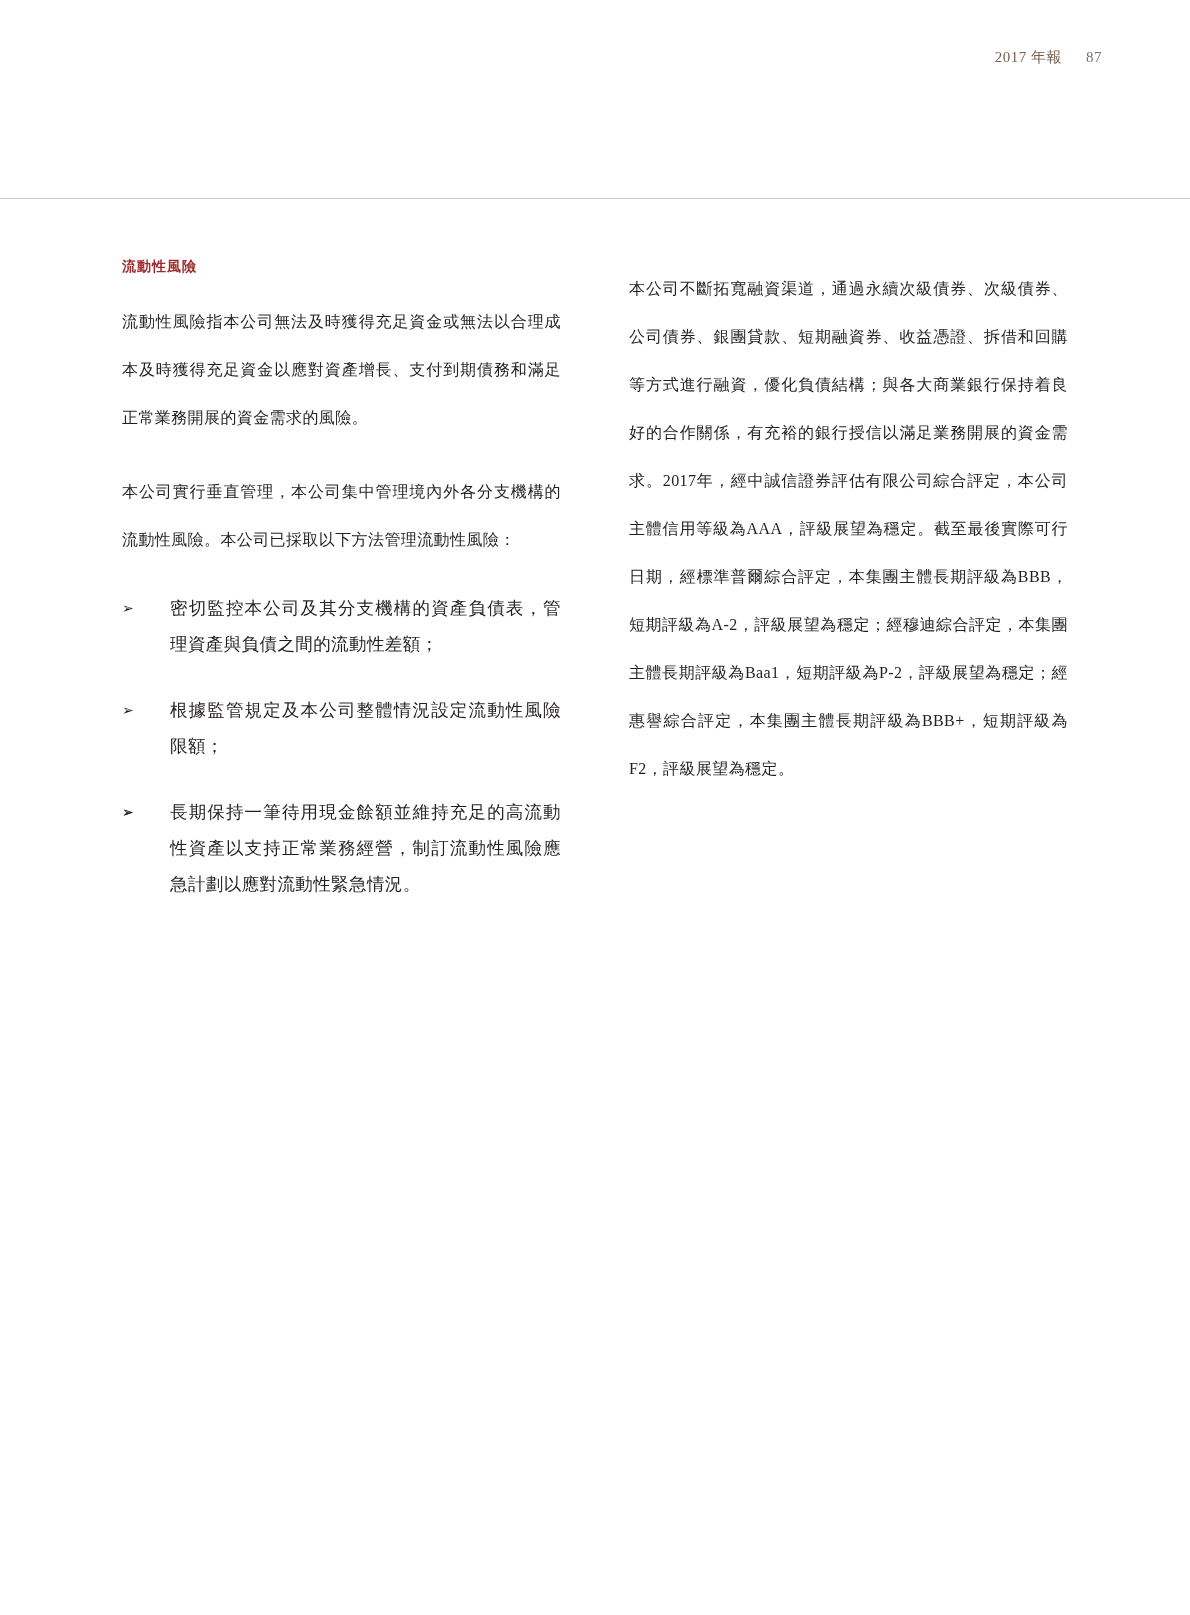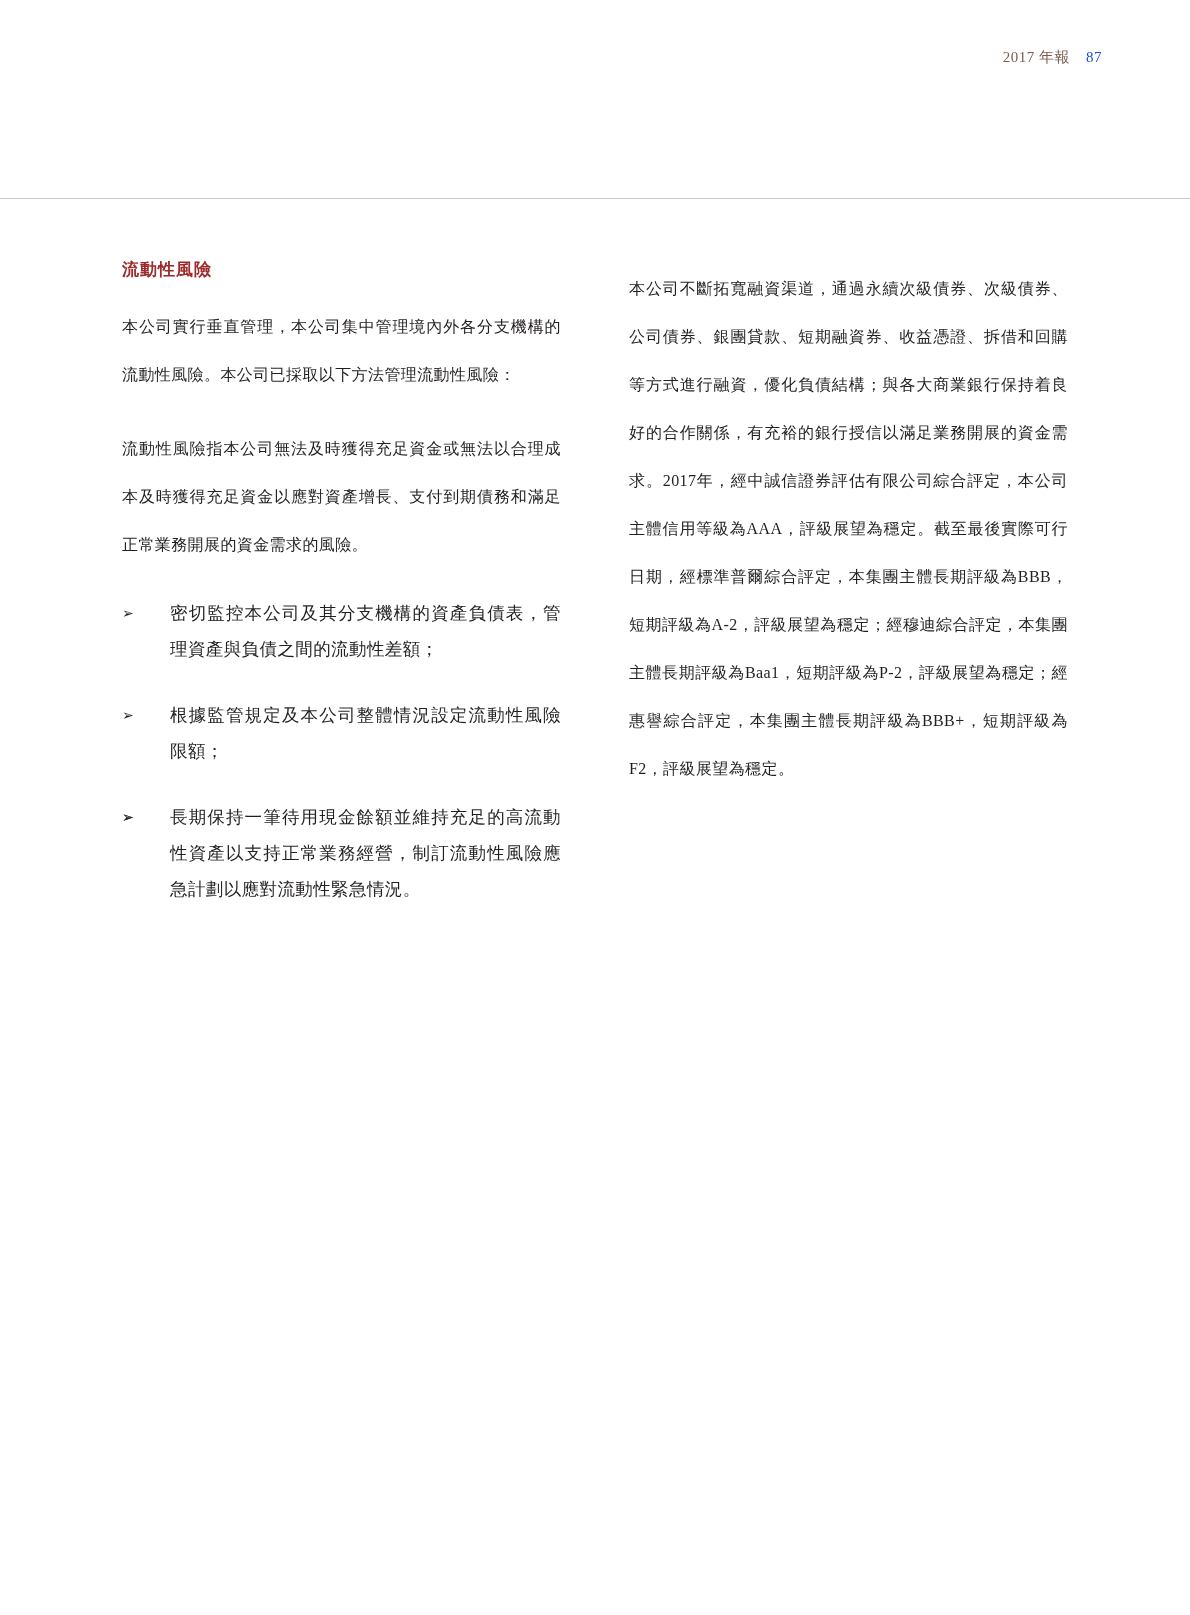--- a/index.html
+++ b/index.html
@@ -18,30 +18,30 @@
     margin: 0 auto;
     background: #ffffff;
     overflow: hidden;
   }
   .header {
     position: absolute;
     top: 48px;
     right: 88px;
     display: flex;
     align-items: baseline;
-    gap: 16px;
+    gap: 24px;
     font-size: 15px;
     color: #8a6a5a;
     letter-spacing: 0.5px;
   }
   .header .year {
     color: #7a5c4e;
   }
   .header .pagenum {
-    color: #1d4ed8;
+    color: #737373;
     font-size: 15px;
   }
   .rule {
     position: absolute;
     top: 198px;
     left: 0;
     width: 1190px;
     height: 1px;
     background: #c9c9c9;
   }
@@ -52,21 +52,21 @@
     width: 946px;
     display: flex;
     gap: 68px;
   }
   .col {
     width: 439px;
   }
   .section-title {
     color: #9d2b2b;
     font-weight: bold;
-    font-size: 17px;
+    font-size: 14px;
     letter-spacing: 1px;
     margin: 0 0 22px 0;
     font-family: Liberation Serif, serif;
   }
   p.body {
     margin: 7px 0 26px 0;
     font-size: 16px;
     line-height: 48px;
     text-align: justify;
     text-justify: inter-character;
@@ -114,22 +114,22 @@
     <span class="year">2017 年報</span>
     <span class="pagenum">87</span>
   </div>
 
   <div class="rule"></div>
 
   <div class="columns">
 
     <div class="col left-col">
       <h2 class="section-title">流動性風險</h2>
+      <p class="body">流動性風險指本公司無法及時獲得充足資金或無法以合理成本及時獲得充足資金以應對資產增長、支付到期債務和滿足正常業務開展的資金需求的風險。</p>
       <p class="body">本公司實行垂直管理，本公司集中管理境內外各分支機構的流動性風險。本公司已採取以下方法管理流動性風險：</p>
-      <p class="body">流動性風險指本公司無法及時獲得充足資金或無法以合理成本及時獲得充足資金以應對資產增長、支付到期債務和滿足正常業務開展的資金需求的風險。</p>
 
       <ul class="bullets">
         <li class="bullet">
           <span class="marker">➢</span>
           <span>密切監控本公司及其分支機構的資產負債表，管理資產與負債之間的流動性差額；</span>
         </li>
         <li class="bullet">
           <span class="marker">➢</span>
           <span>根據監管規定及本公司整體情況設定流動性風險限額；</span>
         </li>

